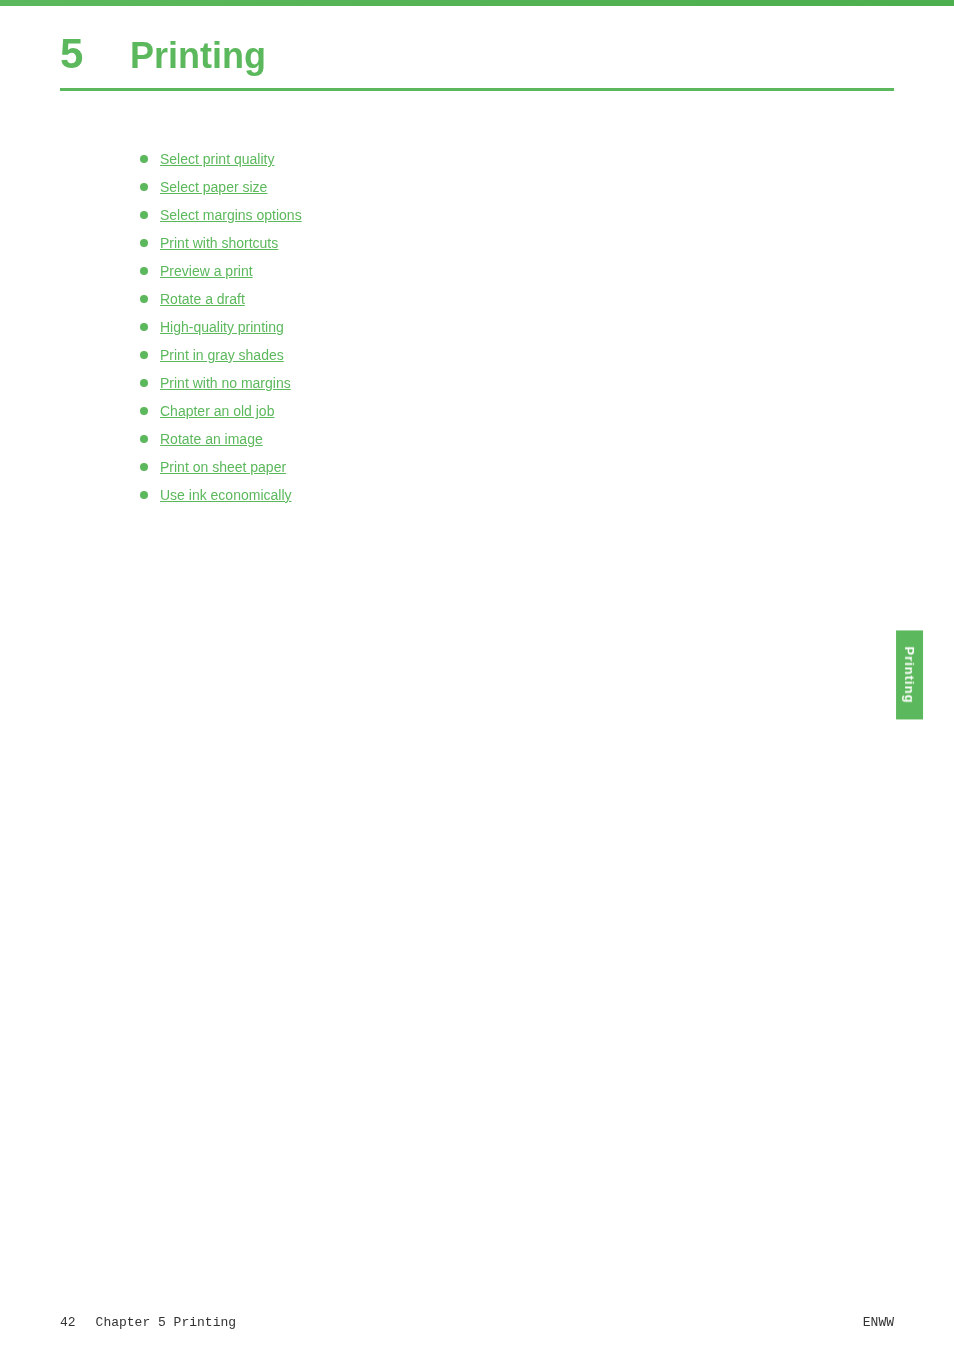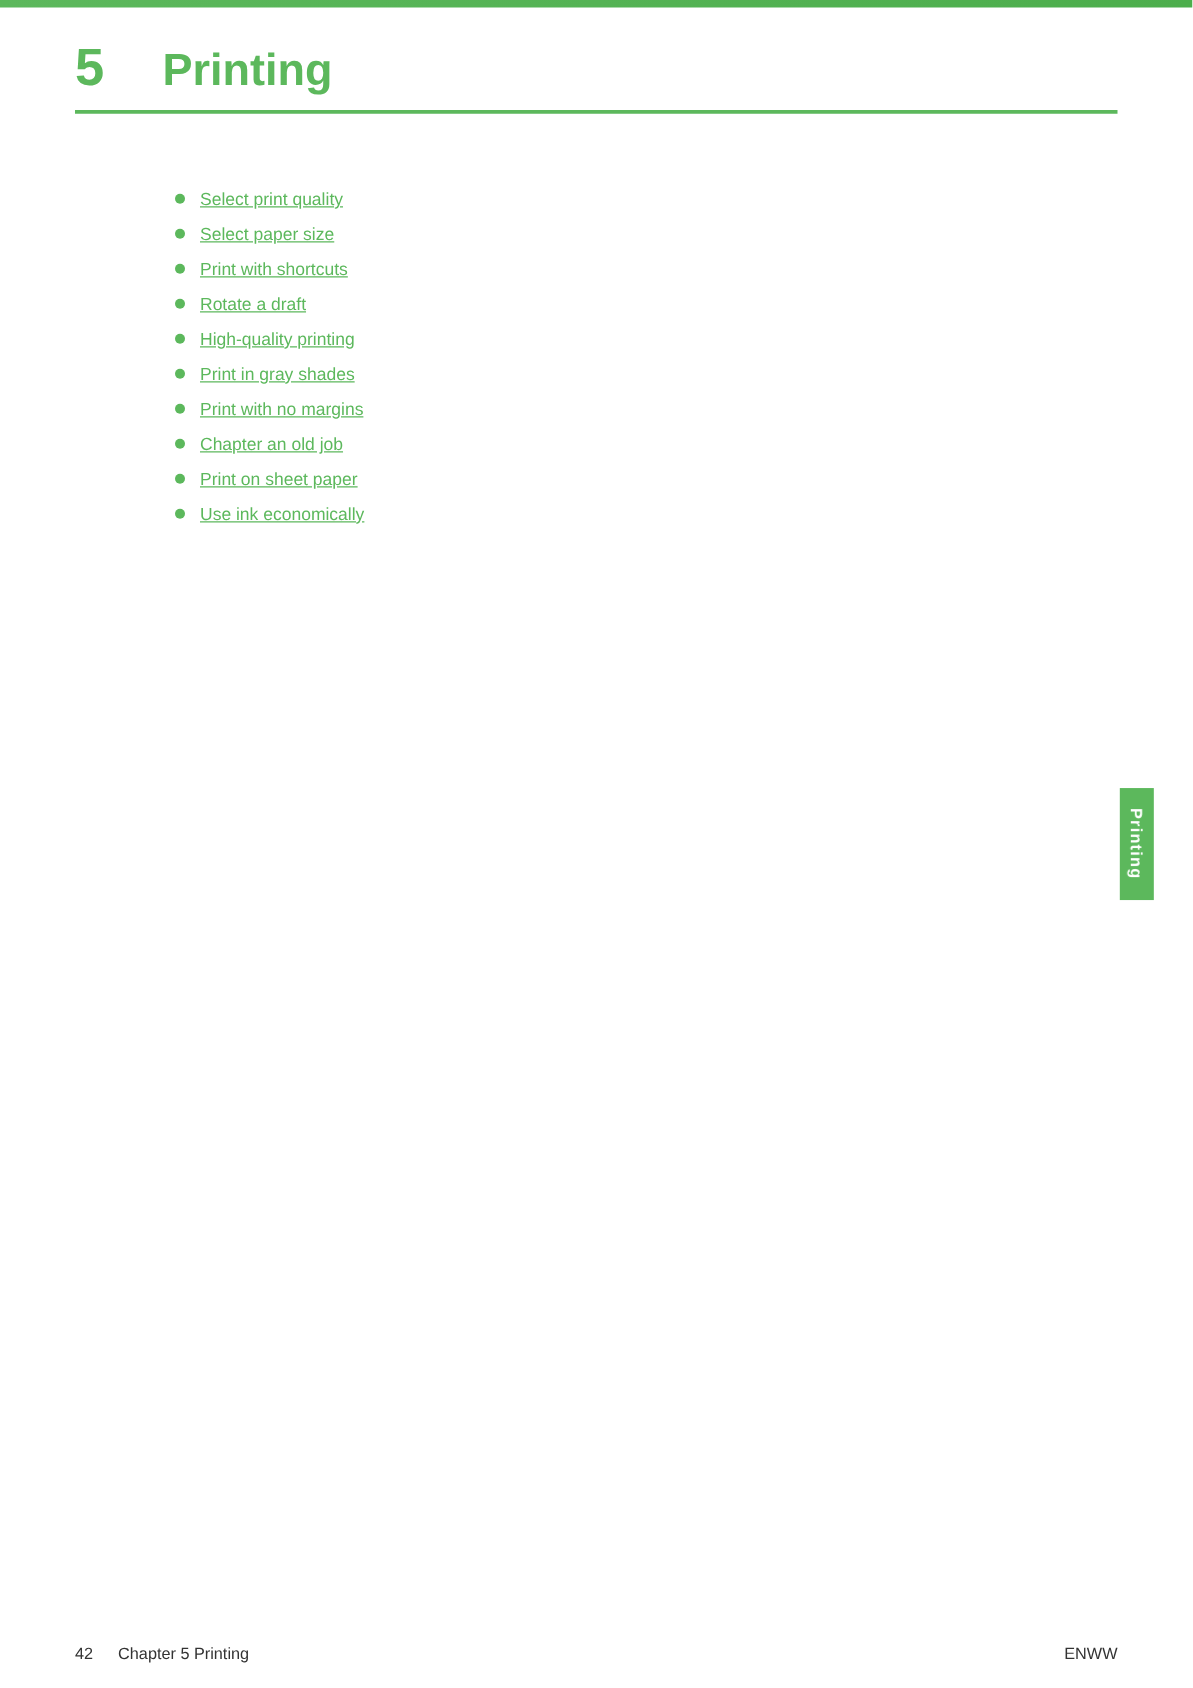--- a/index.html
+++ b/index.html
@@ -101,20 +101,21 @@
     .footer {
       position: absolute;
       bottom: 20px;
       left: 0;
       right: 0;
       display: flex;
       justify-content: space-between;
       padding: 0 60px;
       font-size: 13px;
       color: #333;
+      font-family: Liberation Mono, monospace;
     }
 
     .footer-left {
       display: flex;
       gap: 20px;
     }
   </style>
 </head>
 <body>
 
@@ -131,41 +132,53 @@
   <li>
         <span class="bullet"></span>
         <a class="toc-link" href="#">Select print quality</a>
       </li>
       <li>
         <span class="bullet"></span>
         <a class="toc-link" href="#">Select paper size</a>
       </li>
       <li>
         <span class="bullet"></span>
+        <a class="toc-link" href="#">Select margins options</a>
+      </li>
+      <li>
+        <span class="bullet"></span>
         <a class="toc-link" href="#">Print with shortcuts</a>
+      </li>
+      <li>
+        <span class="bullet"></span>
+        <a class="toc-link" href="#">Preview a print</a>
       </li>
       <li>
         <span class="bullet"></span>
         <a class="toc-link" href="#">Rotate a draft</a>
       </li>
       <li>
         <span class="bullet"></span>
         <a class="toc-link" href="#">High-quality printing</a>
       </li>
       <li>
         <span class="bullet"></span>
         <a class="toc-link" href="#">Print in gray shades</a>
       </li>
       <li>
         <span class="bullet"></span>
         <a class="toc-link" href="#">Print with no margins</a>
       </li>
       <li>
         <span class="bullet"></span>
         <a class="toc-link" href="#">Chapter an old job</a>
+      </li>
+      <li>
+        <span class="bullet"></span>
+        <a class="toc-link" href="#">Rotate an image</a>
       </li>
       <li>
         <span class="bullet"></span>
         <a class="toc-link" href="#">Print on sheet paper</a>
       </li>
       <li>
         <span class="bullet"></span>
         <a class="toc-link" href="#">Use ink economically</a>
       </li>
     </ul>

